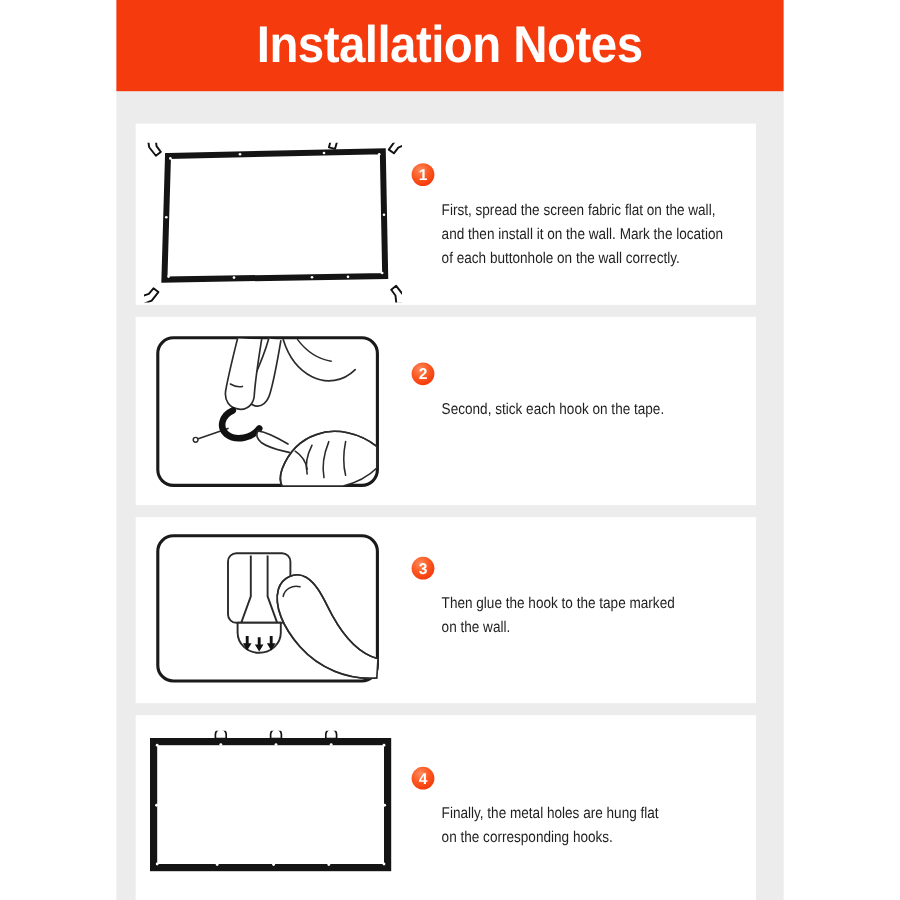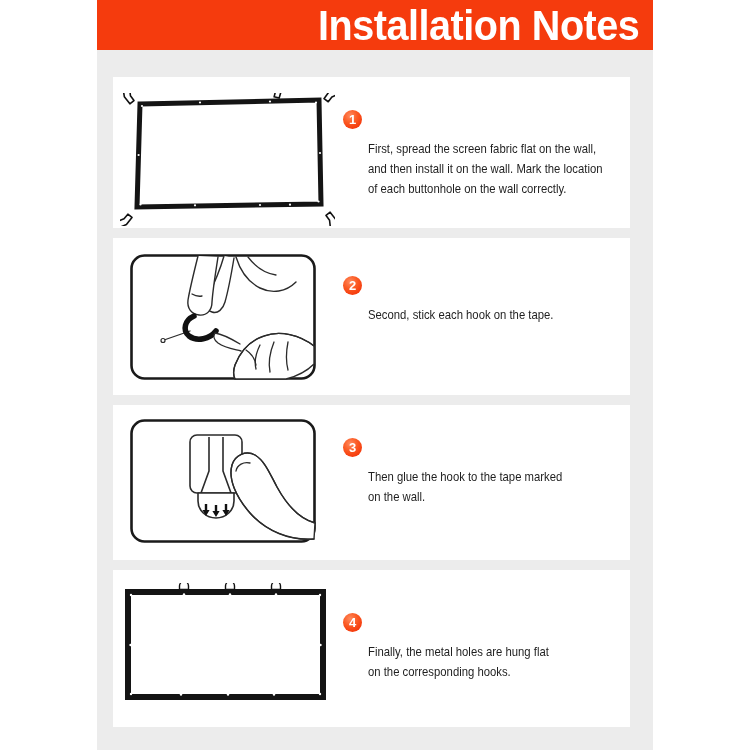--- a/index.html
+++ b/index.html
@@ -5,21 +5,21 @@
   :root{
     --accent-orange:#F53B0D;
     --page-gray:#ECECEC;
     --panel-white:#FFFFFF;
     --ink:#1F1F1F;
   }
   *{margin:0;padding:0;box-sizing:border-box;}
   html,body{width:750px;height:750px;background:#fff;font-family:"Liberation Sans","DejaVu Sans",sans-serif;}
   .canvas{position:relative;width:750px;height:750px;background:#fff;overflow:hidden;}
   .sheet{position:absolute;left:97px;top:0;width:556px;height:750px;background:var(--page-gray);}
-  .banner{height:50px;background:var(--accent-orange);display:flex;align-items:center;justify-content:flex-end;}
+  .banner{height:76px;background:var(--accent-orange);display:flex;align-items:center;justify-content:center;}
   .banner h1{color:#fff;font-size:43px;font-weight:bold;letter-spacing:-0.5px;transform:scaleX(.92);transform-origin:center;white-space:nowrap;}
   .panel{background:var(--panel-white);margin-left:16px;margin-right:23px;display:flex;}
   .panel.p1{margin-top:27px;height:151px;}
   .panel.p2{margin-top:10px;height:157px;}
   .panel.p3{margin-top:10px;height:155px;}
   .panel.p4{margin-top:10px;height:157px;}
   .illo{width:222px;flex:none;position:relative;}
   .illo svg{position:absolute;}
   .p1 .illo svg{left:7px;top:16px;}
   .p2 .illo svg{left:15px;top:14px;}

